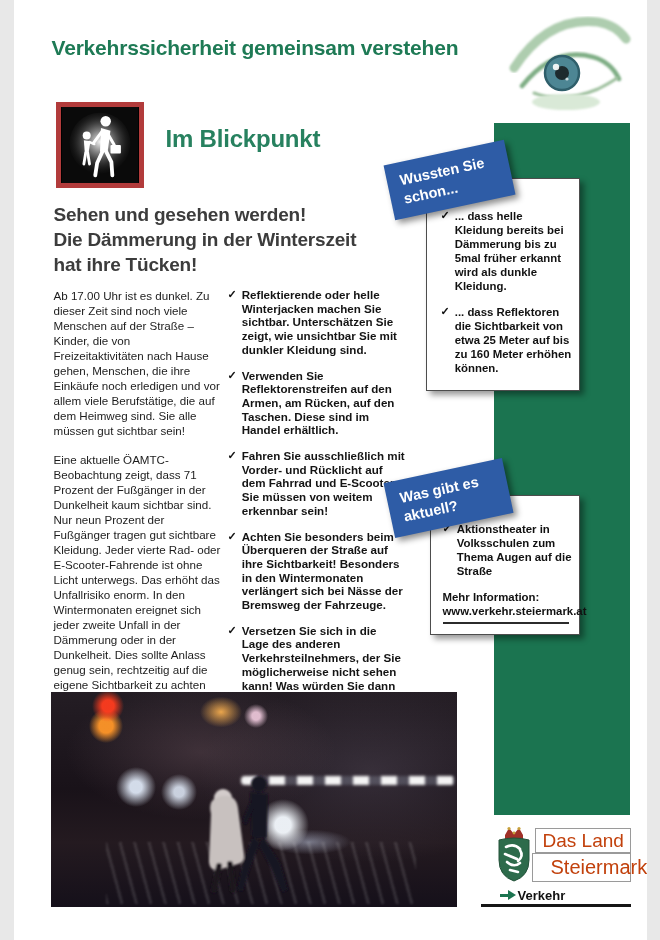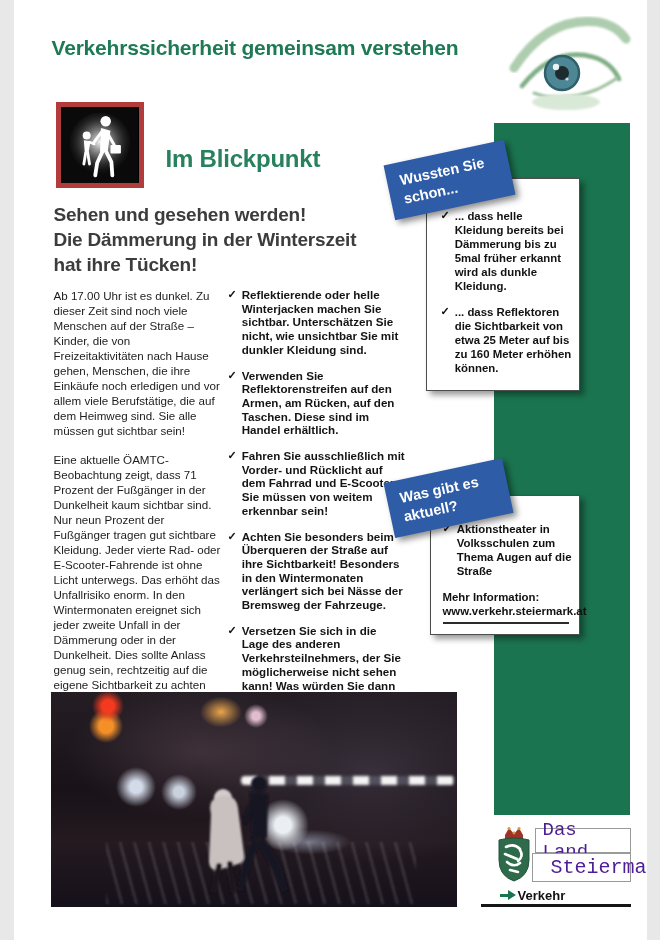--- a/index.html
+++ b/index.html
@@ -12,21 +12,21 @@
   .eye{position:absolute;left:482px;top:6px;width:170px;height:112px;z-index:2;}
 
   
   .green-bar{position:absolute;left:480px;top:123px;width:136px;height:692px;
              background:#1b7450;z-index:1;}
 
   
   .sign{position:absolute;left:42px;top:102px;width:88px;height:86px;background:#000;
         border:5px solid #b23b3b;box-sizing:border-box;z-index:2;}
   .sign svg{display:block;width:100%;height:100%;}
-  .blickpunkt{position:absolute;left:152px;top:145px;font-size:24px;font-weight:bold;
+  .blickpunkt{position:absolute;left:152px;top:125px;font-size:24px;font-weight:bold;
               color:#27815f;letter-spacing:-0.2px;}
 
   
   .headline{position:absolute;left:40px;top:202px;width:350px;font-size:19px;
             line-height:25px;font-weight:bold;color:#3c3c3c;letter-spacing:-0.2px;}
   .headline span{display:block;}
   .col-left{position:absolute;left:40px;top:288px;width:170px;font-size:11.6px;
             line-height:15px;color:#1c1c1c;}
   .col-left p{margin:0 0 14px 0;}
   .hints-lead{font-weight:bold;}
@@ -73,21 +73,21 @@
       background:repeating-linear-gradient(90deg, rgba(255,255,255,.95) 0 16px, rgba(180,190,210,.25) 16px 28px);
       filter:blur(1.5px);}
   .reflect{position:absolute;top:150px;left:55px;width:310px;height:62px;
       background:repeating-linear-gradient(75deg, rgba(255,255,255,.12) 0 3px, rgba(255,255,255,0) 3px 14px);
       filter:blur(1px);}
   .photo svg{position:absolute;left:0;top:0;}
 
   
   .shield{position:absolute;left:482px;top:826px;width:36px;height:56px;z-index:2;}
   .lg-box{position:absolute;border:1px solid #9a9a9a;box-sizing:border-box;background:#fff;
-          font-family:Liberation Mono, monospace;color:#4c1d95;z-index:2;display:flex;align-items:center;}
+          font-family:Liberation Sans, sans-serif;color:#c2410c;z-index:2;display:flex;align-items:center;}
   .lg-1{left:521px;top:828px;width:96px;height:25px;font-size:19px;padding-left:7px;}
   .lg-2{left:518px;top:853px;width:99px;height:29px;font-size:20px;padding-left:18px;}
   .verkehr{position:absolute;left:486px;top:888px;display:flex;align-items:center;
            font-size:13px;font-weight:bold;color:#111;z-index:2;}
   .arr{display:inline-block;width:9px;height:3px;background:#1b7450;position:relative;margin-right:9px;}
   .arr:after{content:'';position:absolute;right:-7px;top:-4px;border-left:8px solid #1b7450;
              border-top:5.5px solid transparent;border-bottom:5.5px solid transparent;}
   .blackline{position:absolute;left:467px;top:904px;width:150px;height:3px;background:#151515;z-index:2;}
 </style>
 </head>
@@ -155,21 +155,21 @@
 
   <div class="col-left">
     <p>Ab 17.00 Uhr ist es dunkel. Zu dieser Zeit sind noch viele Menschen auf der Straße – Kinder, die von Freizeitaktivitäten nach Hause gehen, Menschen, die ihre Einkäufe noch erledigen und vor allem viele Berufstätige, die auf dem Heimweg sind. Sie alle müssen gut sichtbar sein!</p>
     <p>Eine aktuelle ÖAMTC-Beobachtung zeigt, dass 71 Prozent der Fußgänger in der Dunkelheit kaum sichtbar sind. Nur neun Prozent der Fußgänger tragen gut sichtbare Kleidung. Jeder vierte Rad- oder E-Scooter-Fahrende ist ohne Licht unterwegs. Das erhöht das Unfallrisiko enorm. In den Wintermonaten ereignet sich jeder zweite Unfall in der Dämmerung oder in der Dunkelheit. Dies sollte Anlass genug sein, rechtzeitig auf die eigene Sichtbarkeit zu achten und somit wesentlich zur Verkehrssicherheit beizutragen.</p>
     <p class="hints-lead">Einige Hinweise, wie Sie sich schützen können:</p>
   </div>
 
   <div class="col-mid">
     <div class="tip">
       <span class="tick">✓</span>
-      <span>Reflektierende oder helle Winterjacken machen Sie sichtbar. Unterschätzen Sie nicht, wie unsichtbar Sie mit dunkler Kleidung sind.</span>
+      <span>Reflektierende oder helle Winterjacken machen Sie sichtbar. Unterschätzen Sie zeigt, wie unsichtbar Sie mit dunkler Kleidung sind.</span>
     </div>
     <div class="tip">
       <span class="tick">✓</span>
       <span>Verwenden Sie Reflektorenstreifen auf den Armen, am Rücken, auf den Taschen. Diese sind im Handel erhältlich.</span>
     </div>
     <div class="tip">
       <span class="tick">✓</span>
       <span>Fahren Sie ausschließlich mit Vorder- und Rücklicht auf dem Fahrrad und E-Scooter. Sie müssen von weitem erkennbar sein!</span>
     </div>
     <div class="tip">

